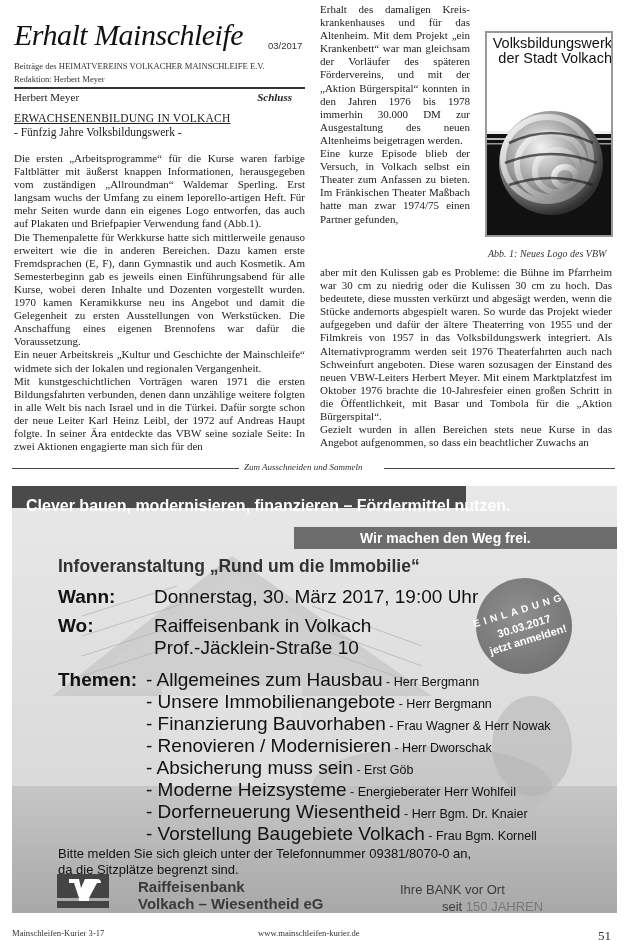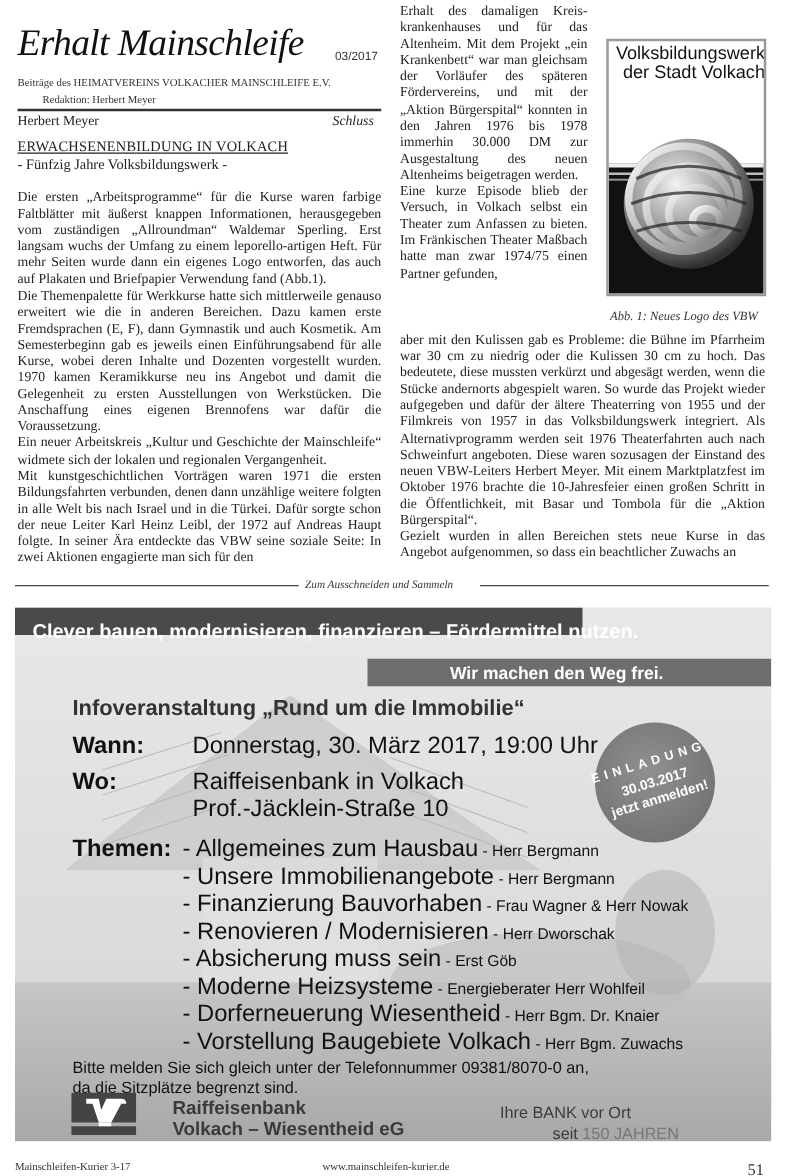--- a/index.html
+++ b/index.html
@@ -2,24 +2,24 @@
 <html><head>
 <meta charset="utf-8">
 <style>
   * { box-sizing: border-box; margin: 0; padding: 0; }
   html, body { width: 640px; height: 941px; background: #fff; overflow: hidden; }
   body { position: relative; font-family: "Liberation Serif", "DejaVu Serif", serif; color: #222; }
 
   .masthead-title { position: absolute; left: 14px; top: 18px; font-size: 30px; font-style: italic; letter-spacing: -0.5px; color: #111; }
   .masthead-issue { position: absolute; left: 268px; top: 40px; font-size: 9.5px; font-family: "Liberation Sans", sans-serif; color: #333; }
   .masthead-sub { position: absolute; left: 14px; top: 61px; font-size: 8.6px; color: #333; white-space: nowrap; }
-  .masthead-editor { position: absolute; left: 14px; top: 74px; font-size: 8.6px; color: #333; margin-left: 20px; }
+  .masthead-editor { position: absolute; left: 14px; top: 74px; font-size: 8.6px; color: #333; }
   .masthead-rule { position: absolute; left: 14px; top: 87px; width: 291px; height: 1.5px; background: #333; }
   .author { position: absolute; left: 14px; top: 91px; font-size: 11px; color: #222; }
-  .schluss { position: absolute; left: 266px; top: 91px; font-size: 11px; font-style: italic; color: #222; width: 42px; text-align: left; }
+  .schluss { position: absolute; left: 250px; top: 91px; font-size: 11px; font-style: italic; color: #222; width: 42px; text-align: right; font-weight: bold; }
   .headline { position: absolute; left: 14px; top: 112px; font-size: 11.5px; letter-spacing: 0.2px; text-decoration: underline; }
   .subheadline { position: absolute; left: 14px; top: 126px; font-size: 11.5px; }
 
   .col { position: absolute; font-size: 11px; line-height: 13.1px; text-align: justify; color: #222; hyphens: manual; }
   .col1 { left: 14px; top: 152px; width: 291px; }
   .col2a { left: 320px; top: 3px; width: 150px; }
   .col2b { left: 320px; top: 266px; width: 292px; }
   .col p { margin: 0; }
 
   .logo-box { position: absolute; left: 485px; top: 31px; width: 128px; height: 206px; border: 2px solid #999; background: #fff; overflow: hidden; }
@@ -177,21 +177,21 @@
   <div class="ad-row-val" style="top:151px">Prof.-Jäcklein-Straße 10</div>
 
   <div class="ad-row-label" style="top:183px">Themen:</div>
   <div class="ad-topic" style="top:183px"><span>- Allgemeines zum Hausbau</span><span class="who"> - Herr Bergmann</span></div>
   <div class="ad-topic" style="top:205px"><span>- Unsere Immobilienangebote</span><span class="who"> - Herr Bergmann</span></div>
   <div class="ad-topic" style="top:227px"><span>- Finanzierung Bauvorhaben</span><span class="who"> - Frau Wagner &amp; Herr Nowak</span></div>
   <div class="ad-topic" style="top:249px"><span>- Renovieren / Modernisieren</span><span class="who"> - Herr Dworschak</span></div>
   <div class="ad-topic" style="top:271px"><span>- Absicherung muss sein</span><span class="who"> - Erst Göb</span></div>
   <div class="ad-topic" style="top:315px"><span>- Dorferneuerung Wiesentheid</span><span class="who"> - Herr Bgm. Dr. Knaier</span></div>
   <div class="ad-topic" style="top:293px"><span>- Moderne Heizsysteme</span><span class="who"> - Energieberater Herr Wohlfeil</span></div>
-  <div class="ad-topic" style="top:337px"><span>- Vorstellung Baugebiete Volkach</span><span class="who"> - Herr Bgm. Zuwachs</span></div>
+  <div class="ad-topic" style="top:337px"><span>- Vorstellung Baugebiete Volkach</span><span class="who"> - Frau Bgm. Kornell</span></div>
 
   <div class="ad-note" style="top:360px">Bitte melden Sie sich gleich unter der Telefonnummer 09381/8070-0 an,</div>
   <div class="ad-note" style="top:376px">da die Sitzplätze begrenzt sind.</div>
 
   <div class="badge">
     <div class="badge-text">
       <div class="b1">EINLADUNG</div>
       <div class="b2">30.03.2017</div>
       <div class="b3">jetzt anmelden!</div>
     </div>

